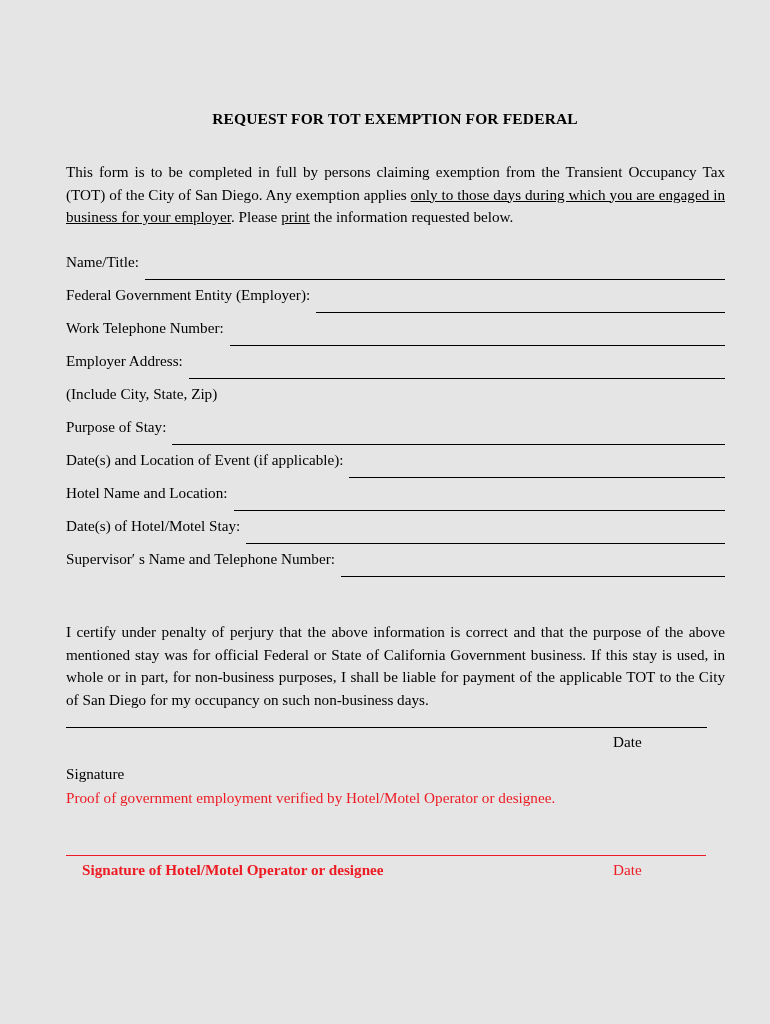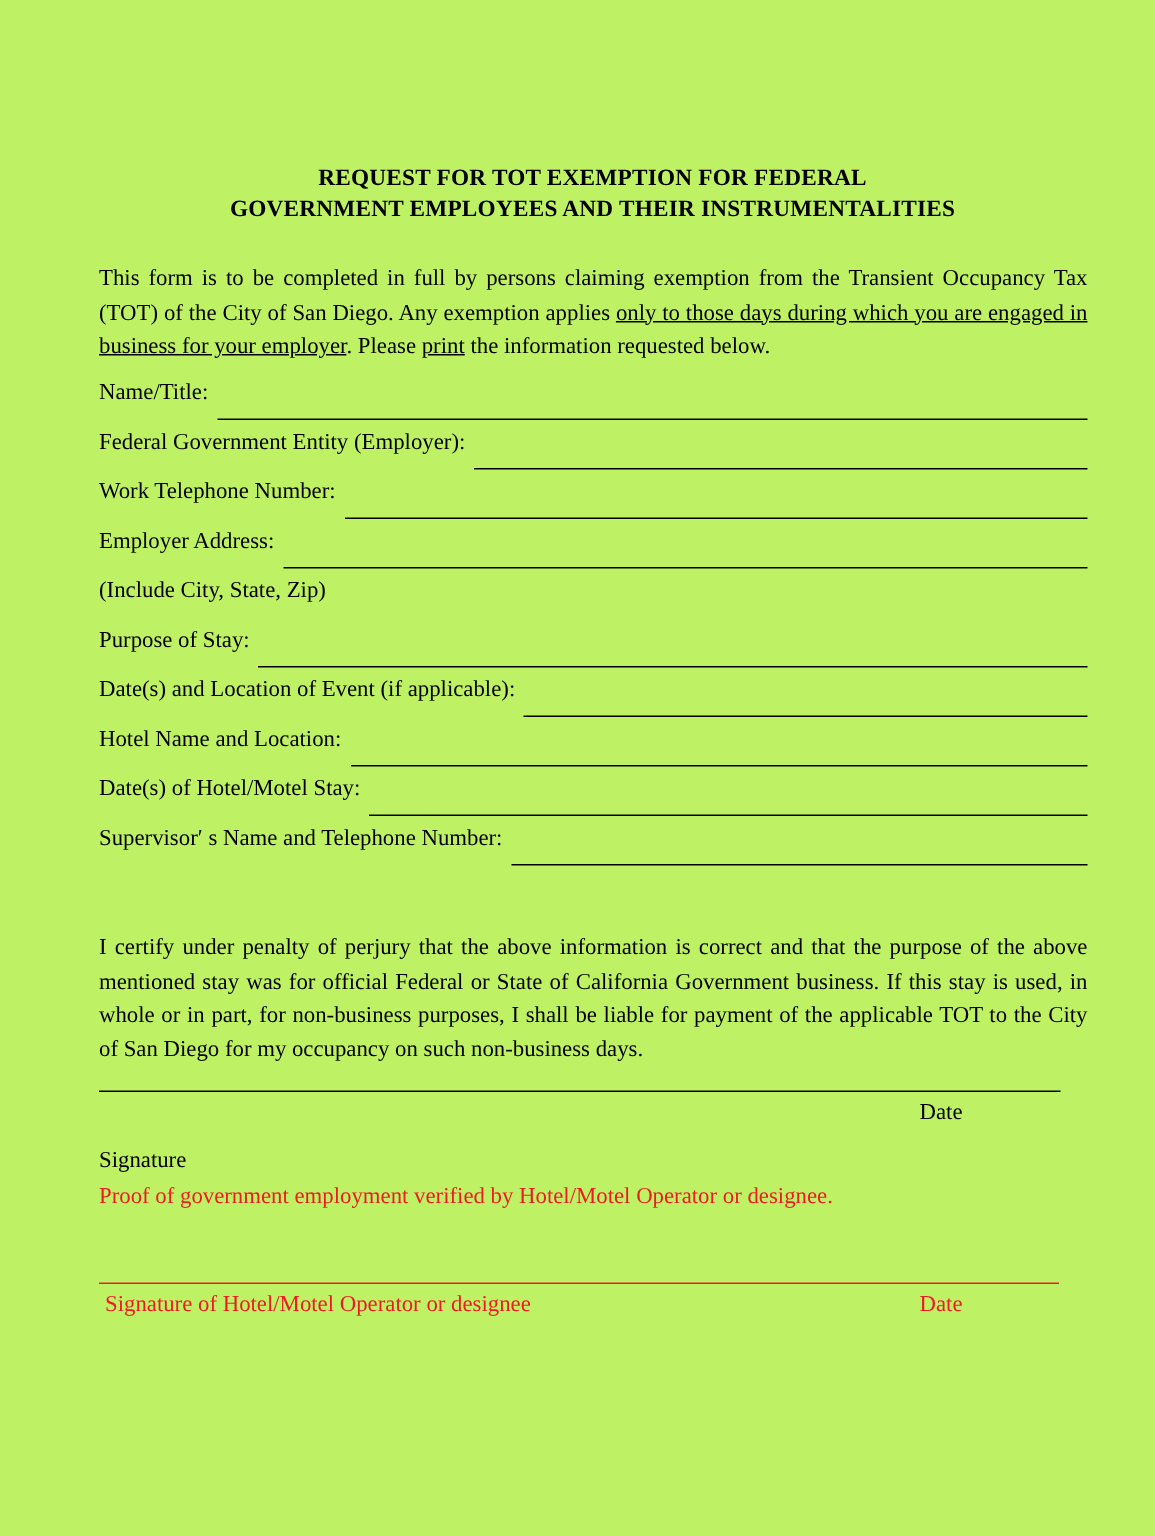--- a/index.html
+++ b/index.html
@@ -14,21 +14,21 @@
     font-family: "Liberation Serif", "DejaVu Serif", serif;
     color: #000000;
     overflow: hidden;
   }
 
   .page {
     position: absolute;
     left: 0; top: 0;
     width: 770px;
     height: 1024px;
-    background: #bef264;
+    background: #e5e5e5;
   }
 
   
   .title-block {
     position: absolute;
     left: 66px;
     top: 108px;
     width: 658px;
     text-align: center;
   }
@@ -37,21 +37,21 @@
     font-weight: bold;
     letter-spacing: 0.15px;
     line-height: 21px;
     white-space: nowrap;
   }
 
   
   .intro {
     position: absolute;
     left: 66px;
-    top: 175px;
+    top: 161px;
     width: 659px;
     font-size: 15.2px;
     line-height: 22.5px;
     text-align: justify;
     text-justify: inter-word;
   }
   .intro u { text-decoration: underline; }
 
   
   .fields {
@@ -144,37 +144,37 @@
   .op-labels {
     position: absolute;
     left: 66px;
     top: 861px;
     width: 659px;
     height: 20px;
     font-size: 15.2px;
   }
   .op-labels .op-name {
     position: absolute;
-    left: 4px;
-    top: 0;
+    left: 16px;
+    top: 0;
+    font-weight: bold;
   }
   .op-labels .op-date {
     position: absolute;
     left: 547px;
     top: 0;
   }
 </style>
 </head>
 <body>
 
 <div class="page">
 
   <div class="title-block">
     <div class="title-line">REQUEST FOR TOT EXEMPTION FOR FEDERAL</div>
-    <div class="title-line">GOVERNMENT EMPLOYEES AND THEIR INSTRUMENTALITIES</div>
   </div>
 
   <div class="intro"><span>This form is to be completed in full by persons claiming exemption from the Transient Occupancy Tax (TOT) of the City of San Diego.  Any exemption applies </span><u>only to those days during which you are engaged in business for your employer</u><span>.  Please </span><u>print</u><span> the information requested below.</span></div>
 
   <div class="fields">
 
     <div class="field-row">
       <span class="field-label">Name/Title:</span>
       <span class="field-rule"></span>
     </div>

